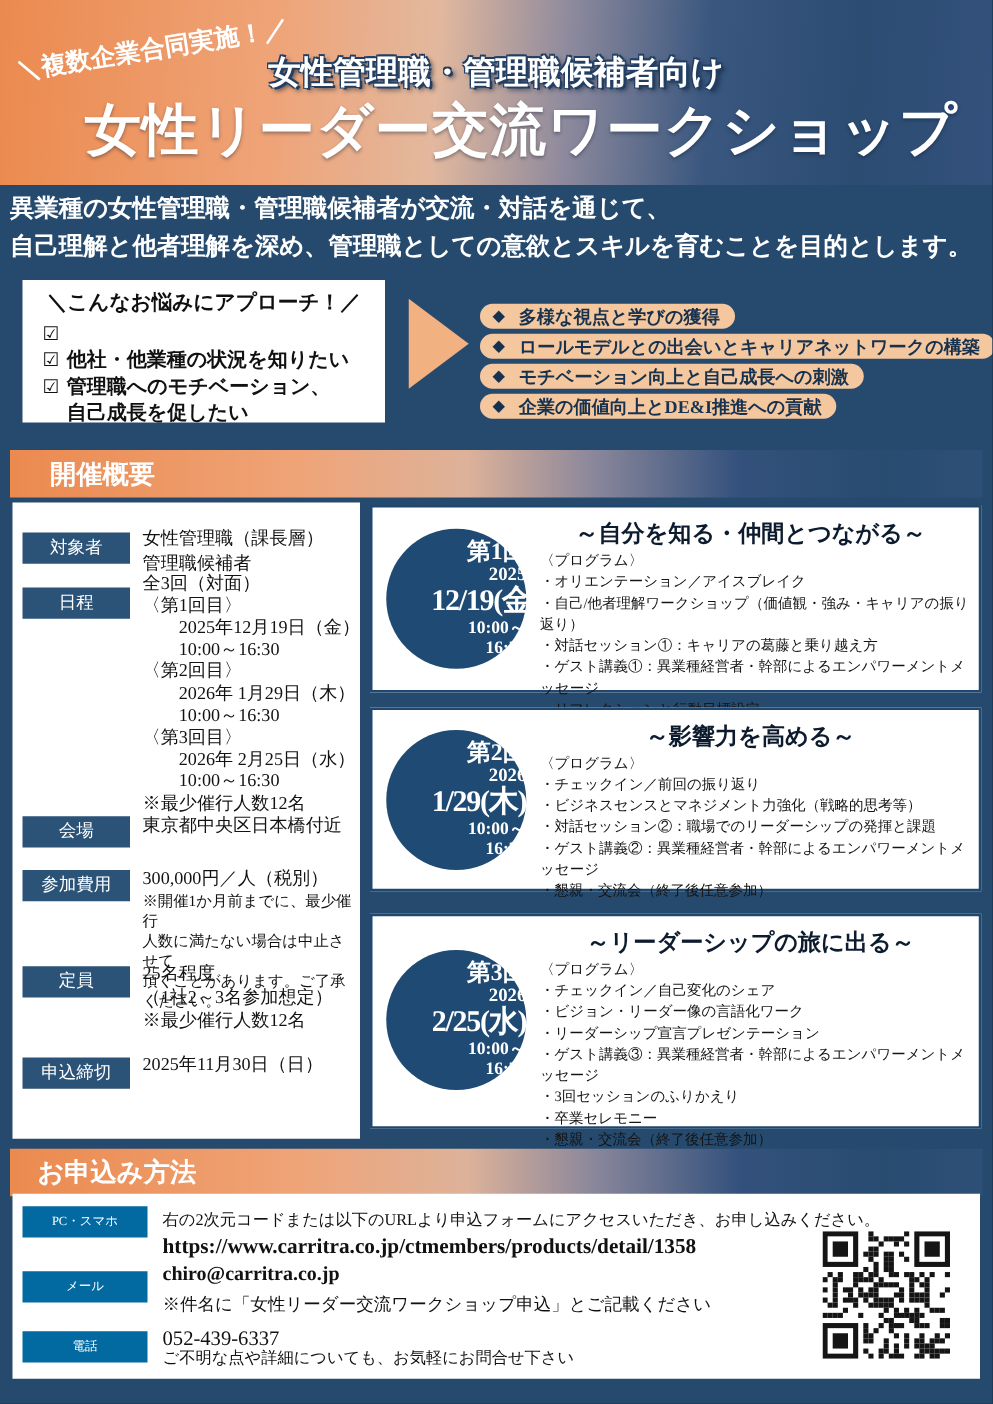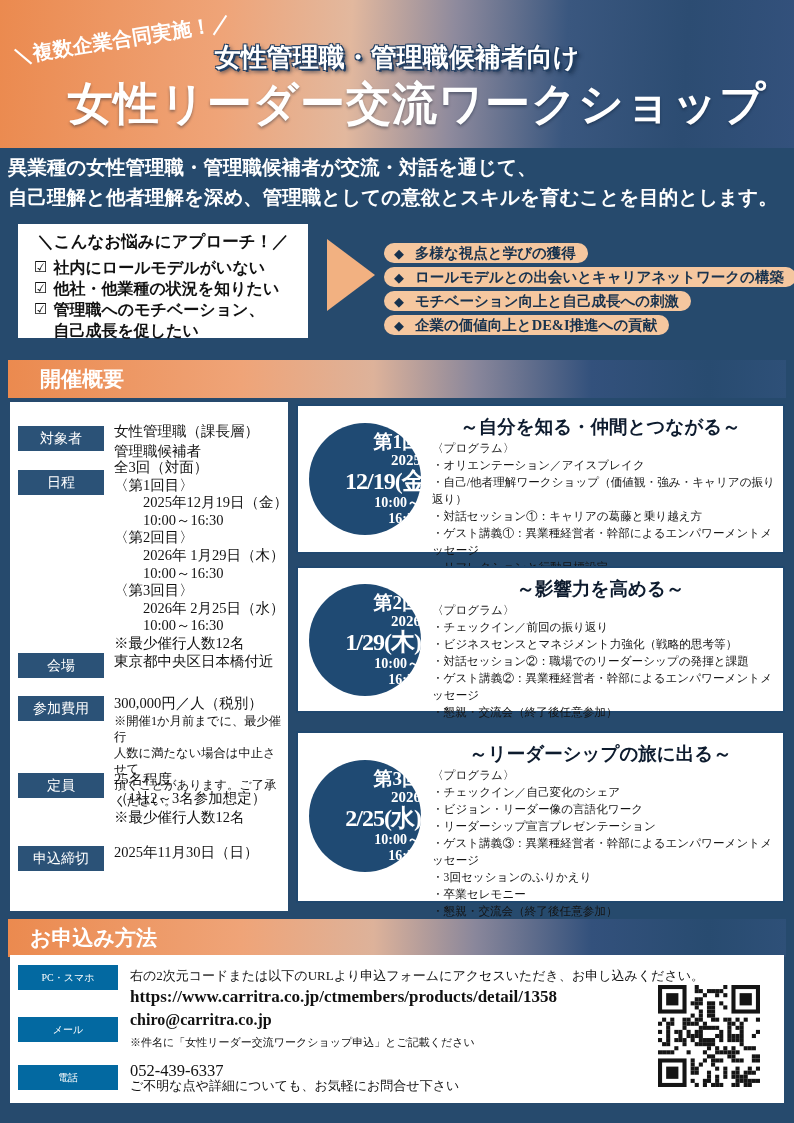--- a/index.html
+++ b/index.html
@@ -101,21 +101,21 @@
   .contact-panel { position:absolute; left:10px; top:955px; width:774px; height:148px; background:#fff; }
   .ap-label {
     position:absolute; left:8px; width:100px; height:25px; background:#0369a1;
     color:#fff; font-size:10px; line-height:25px; text-align:center;
   }
   #ap-lbl-pc{top:10px} #ap-lbl-mail{top:62px} #ap-lbl-tel{top:110px}
   .ap-text { position:absolute; left:120px; color:#111; white-space:nowrap; }
   #ap-pc-line{top:12px; font-size:13px;text-align:center;}
   #ap-url{top:32px; font-size:17px; font-weight:bold;}
   #ap-mail{top:56px; font-size:16px; font-weight:bold;}
-  #ap-mail-note{top:80px; font-size:11px;text-align:right;}
+  #ap-mail-note{top:80px; font-size:14px;text-align:right;}
   #ap-tel{top:106px; font-size:16.5px; font-weight:normal;}
   #ap-tel-note{top:122px; font-size:13px;}
   .qr { position:absolute; left:648px; top:30px; width:102px; height:102px; }
   .qr svg { width:100%; height:100%; }
 </style>
 </head>
 <body>
 
 <div class="page">
 
@@ -126,21 +126,20 @@
   </div>
 
   <div class="intro">異業種の女性管理職・管理職候補者が交流・対話を通じて、
 自己理解と他者理解を深め、管理職としての意欲とスキルを育むことを目的とします。</div>
 
   <div class="worry-box">
     <div class="worry-heading">＼こんなお悩みにアプローチ！／</div>
     <div class="worry-items">
       <div class="worry-item">
         <span class="check-icon">☑</span>
-        <span class="wtxt">社内にロールモデルがいない</span>
       </div>
       <div class="worry-item">
         <span class="check-icon">☑</span>
         <span class="wtxt">他社・他業種の状況を知りたい</span>
       </div>
       <div class="worry-item">
         <span class="check-icon">☑</span>
         <span class="wtxt">管理職へのモチベーション、
 自己成長を促したい</span>
       </div>

